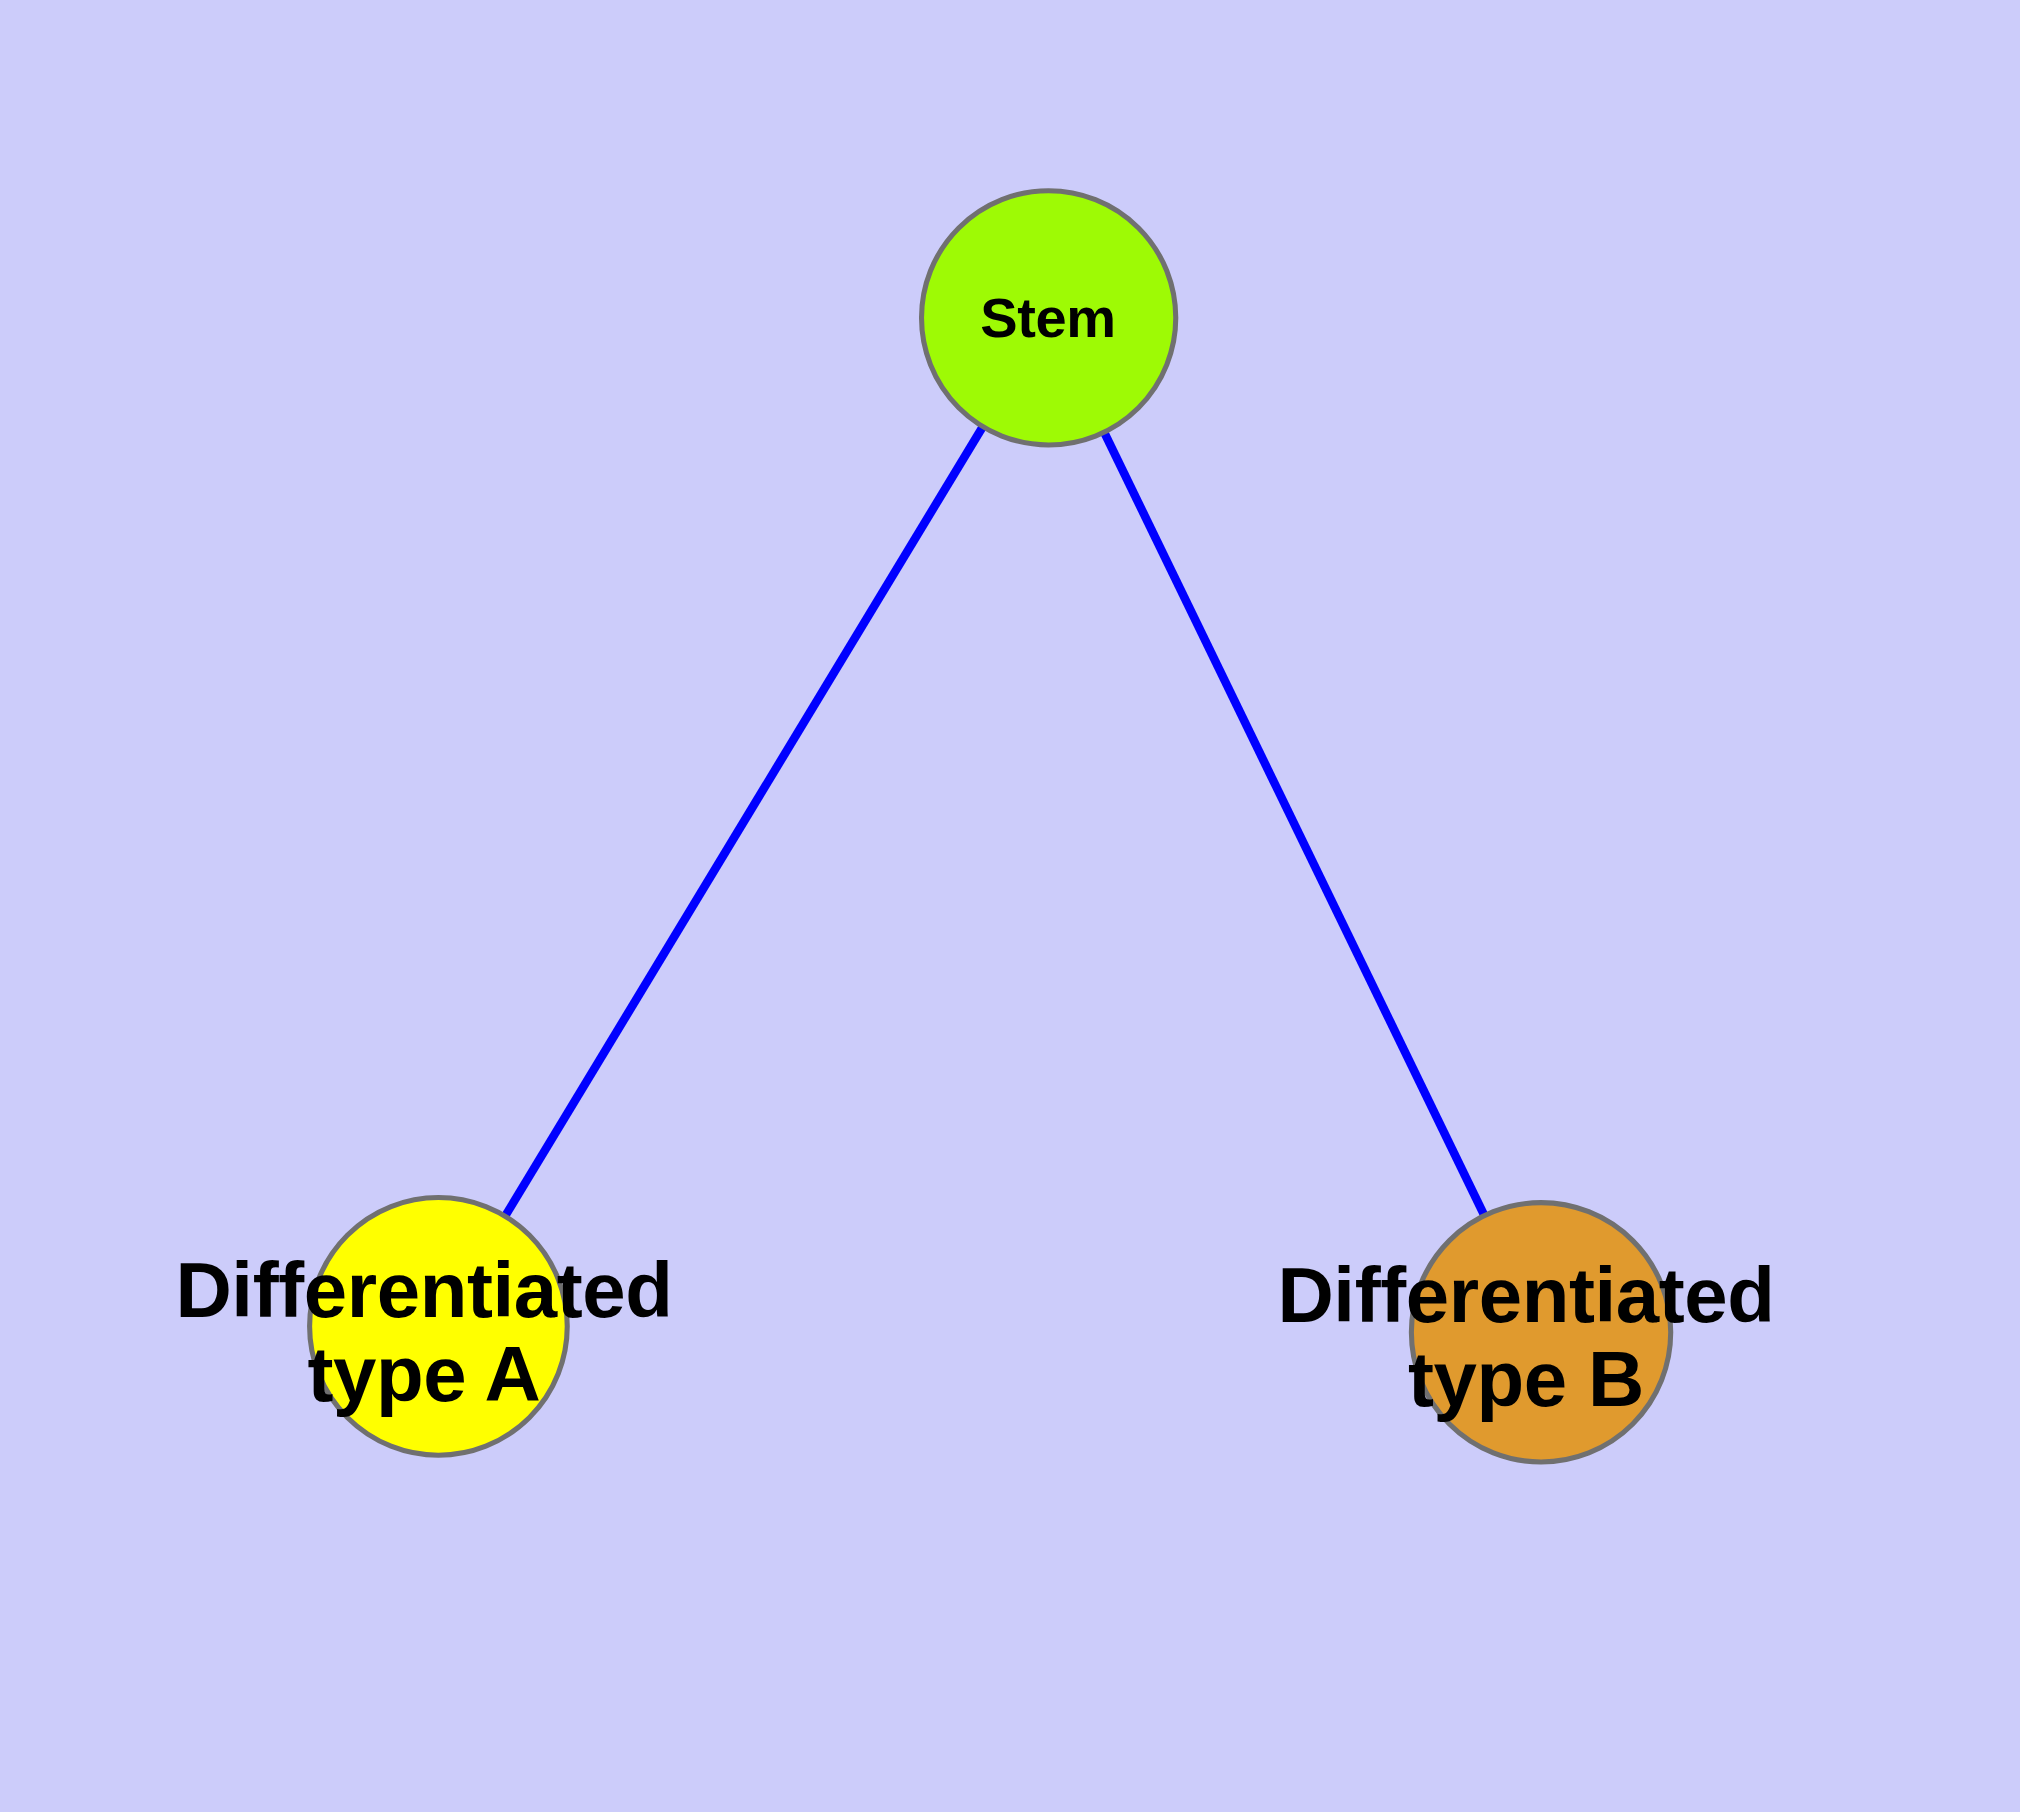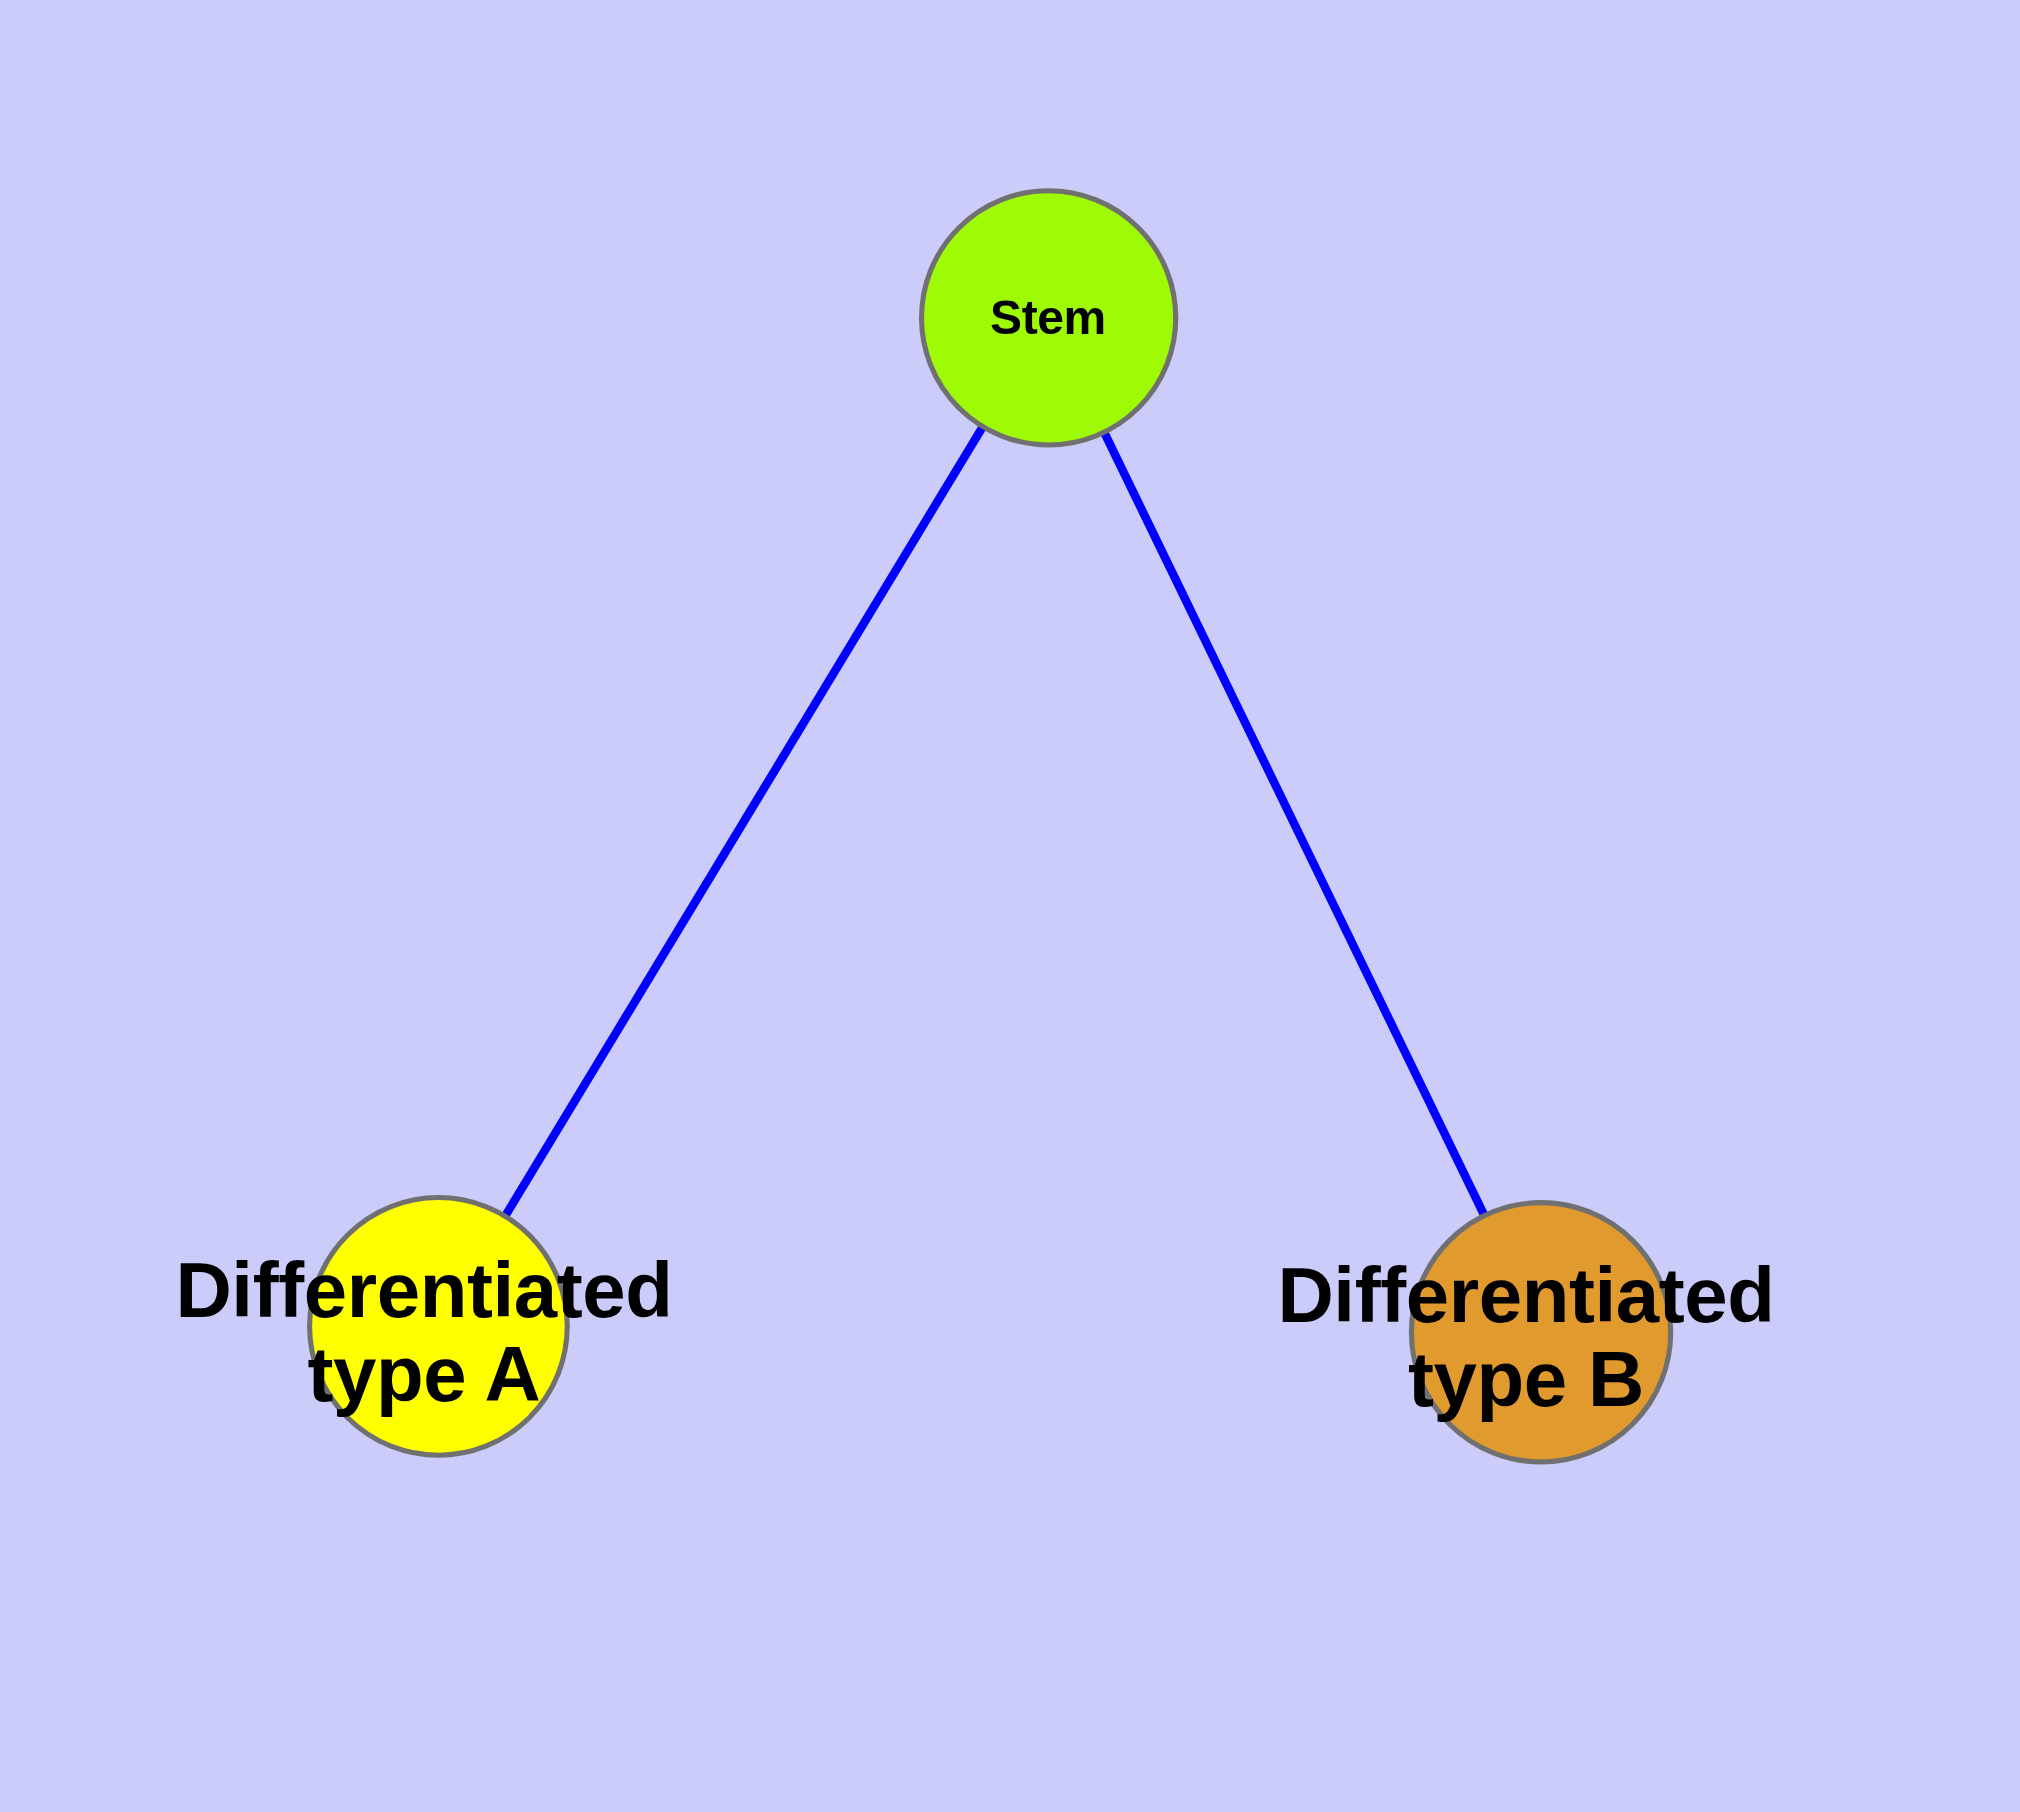--- a/index.html
+++ b/index.html
@@ -30,21 +30,21 @@
     position: absolute;
     color: #000000;
     font-weight: bold;
     text-align: center;
     line-height: 1.08;
     white-space: pre;
     pointer-events: none;
     letter-spacing: -0.4px;
   }
   #label-stem {
-    font-size: 48px;
+    font-size: 56px;
     left: 1048px;
     top: 318px;
     transform: translate(-50%, -50%);
   }
   #label-type-a {
     font-size: 78px;
     left: 424px;
     top: 1332px;
     transform: translate(-50%, -50%);
   }

